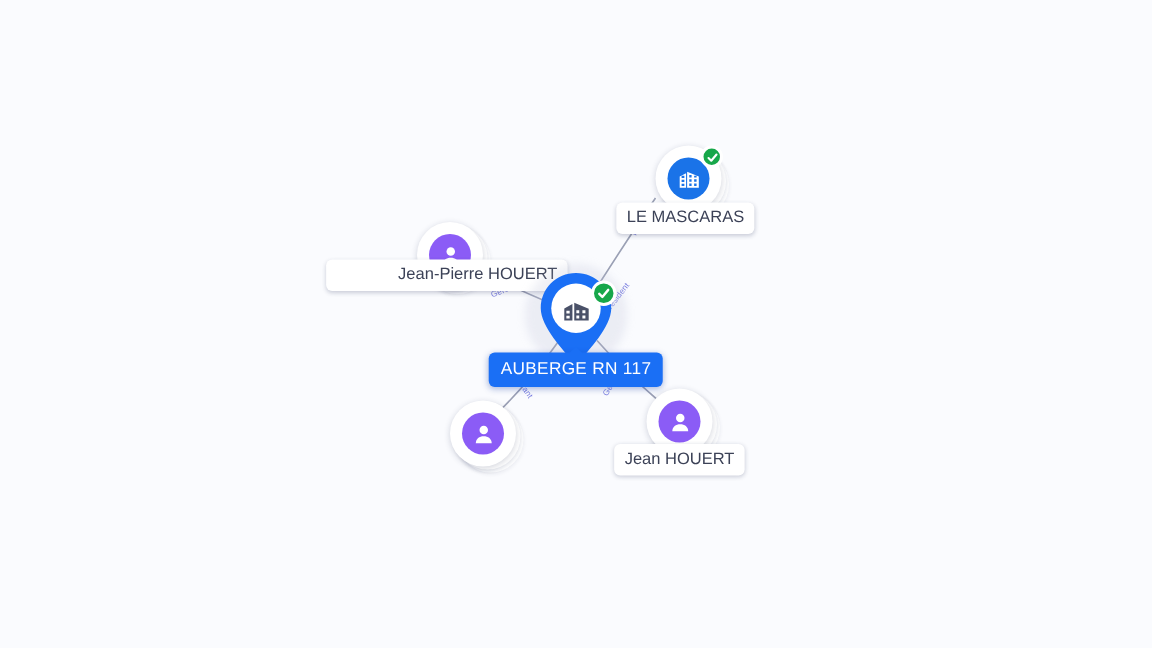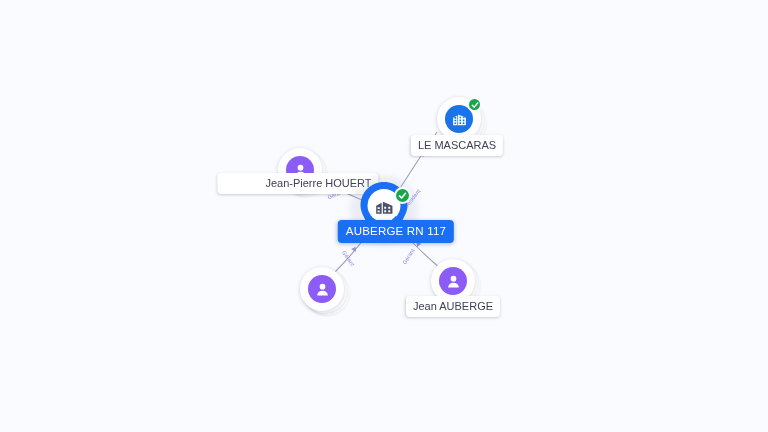--- a/index.html
+++ b/index.html
@@ -237,39 +237,39 @@
       <div class="face">
         <div class="avatar person">
           <svg width="17" height="17" viewBox="0 0 24 24" fill="#ffffff">
             <circle cx="12" cy="8" r="4"></circle>
             <path d="M4.5 20.5c0-4.1 3.4-6.6 7.5-6.6s7.5 2.5 7.5 6.6H4.5z"></path>
           </svg>
         </div>
       </div>
     </div>
   </div>
-  <div class="node-label" style="left:453px; top:296px;">Jean AUBERGE</div>
+  <div class="node-label" style="left:453px; top:296px;">Jean HOUERT</div>
 
   <div class="node" style="left:384px; top:212px;">
     <div class="pin-node">
       <div class="pin-halo"></div>
       <svg class="pin-shape" width="56" height="64" viewBox="0 0 56 64">
         <path d="M28 2 C14.8 2 4.5 12.3 4.5 25.5 C4.5 38 20 54 26.2 61.2 a2.4 2.4 0 0 0 3.6 0 C36 54 51.5 38 51.5 25.5 C51.5 12.3 41.2 2 28 2 z" fill="#1a6ff5"></path>
         <circle cx="28" cy="25.5" r="16.5" fill="#ffffff"></circle>
       </svg>
       <div style="position:absolute; left:18px; top:16px; width:21px; height:21px; display:flex; align-items:center; justify-content:center;">
         <svg width="21" height="21" viewBox="0 0 24 24" fill="#4a5168">
           <path d="M2.5 20.2V11l6.2-3.4v12.6H2.5zm7.6 0V6.6l11 4.6v9h-11zM4.1 18.6h2.5v-2.1H4.1v2.1zm0-3.7h2.5v-2.1H4.1v2.1zM11.7 18.6h2.2v-2.3h-2.2v2.3zm0-3.9h2.2v-2.3h-2.2v2.3zm4.6 3.9h2.3v-2.3h-2.3v2.3zm0-3.9h2.3v-2.3h-2.3v2.3z"></path>
         </svg>
       </div>
       <div class="badge-check" style="left:38px; top:7px; width:17px; height:17px;">
         <svg width="9" height="9" viewBox="0 0 24 24" fill="none" stroke="#ffffff" stroke-width="4.2" stroke-linecap="round" stroke-linejoin="round">
           <polyline points="4,13 9.5,18.5 20,6"></polyline>
         </svg>
       </div>
     </div>
   </div>
-  <div class="node-label primary" style="left:384px; top:220px;margin-left:12px;">
+  <div class="node-label primary" style="left:384px; top:235px;">
     <span class="notch"></span>
     <span>AUBERGE RN 117</span>
   </div>
 
 </div>
 
 </body></html>

